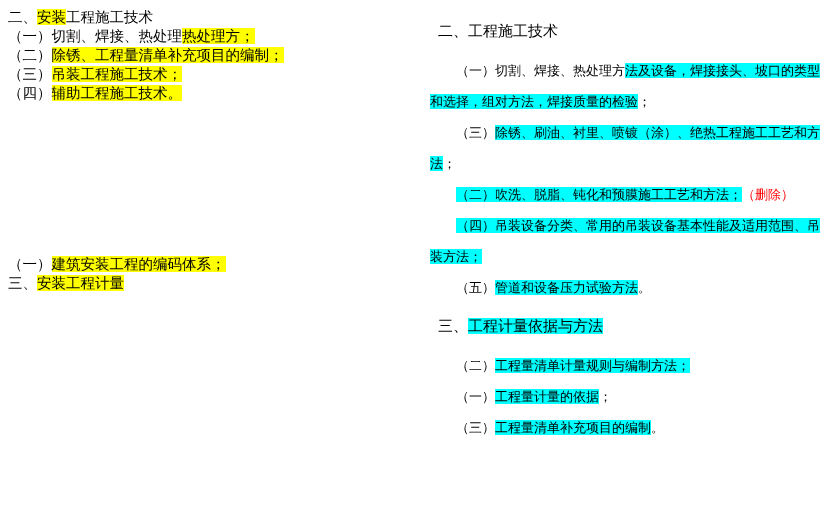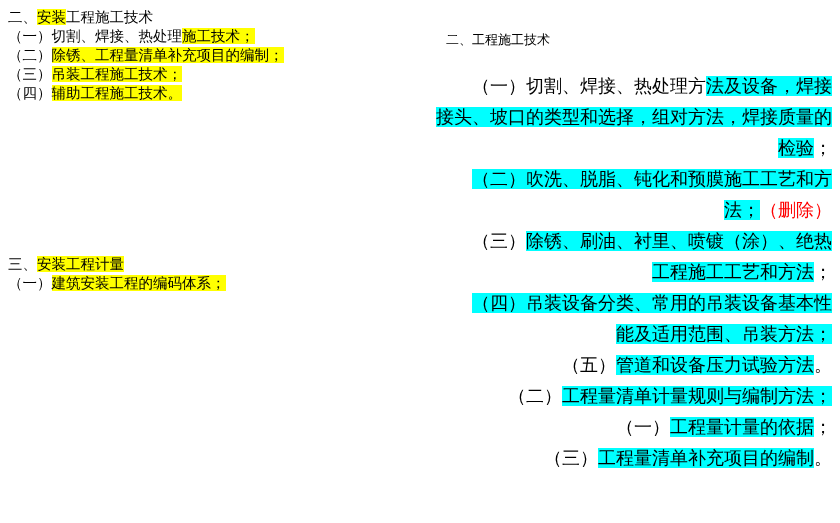--- a/index.html
+++ b/index.html
@@ -41,32 +41,31 @@
     font-size: 14.5px;
     line-height: 19px;
     white-space: nowrap;
   }
   .l-block-gap {
     height: 152px;
   }
 
   
   .r-para {
-    font-size: 18px;
+    font-size: 13px;
     line-height: 31px;
     margin: 0 0 0 0;
-    text-align: right;
   }
   .r-indent {
     text-indent: 2em;
   }
   .r-head {
-    font-size: 13px;
+    font-size: 15px;
     line-height: 31px;
-    margin: 16px;
+    margin: 8px;
   }
 
   
   .hl-y {
     background: #ffff00;
   }
   .hl-c {
     background: #00ffff;
   }
   .red {
@@ -78,72 +77,75 @@
 
 <div class="page">
 
   <div class="col col-left">
 
     <div class="l-line">
       <span>二、</span><span class="hl-y">安装</span><span>工程施工技术</span>
     </div>
 
     <div class="l-line">
-      <span>（一）</span><span>切割、焊接、热处理</span><span class="hl-y">施工技术；</span>
+      <span>（一）</span><span>切割、焊接、热处理</span><span class="hl-y">热处理方；</span>
     </div>
 
     <div class="l-line">
       <span>（二）</span><span></span><span class="hl-y">除锈、工程量清单补充项目的编制；</span>
     </div>
 
     <div class="l-line">
       <span>（三）</span><span></span><span class="hl-y">吊装工程施工技术；</span>
     </div>
 
     <div class="l-line">
       <span>（四）</span><span></span><span class="hl-y">辅助工程施工技术。</span>
     </div>
 
     <div class="l-block-gap"></div>
 
     <div class="l-line">
-      <span>三、</span><span class="hl-y">安装工程计量</span><span></span>
+      <span>（一）</span><span></span><span class="hl-y">建筑安装工程的编码体系；</span>
     </div>
 
     <div class="l-line">
-      <span>（一）</span><span></span><span class="hl-y">建筑安装工程的编码体系；</span>
+      <span>三、</span><span class="hl-y">安装工程计量</span><span></span>
     </div>
 
 
   </div>
 
   <div class="col col-right">
 
     <div class="r-head">二、工程施工技术</div>
 
     <div class="r-para r-indent">
       <span>（一）</span><span>切割、焊接、热处理方</span><span class="hl-c">法及设备，焊接接头、坡口的类型和选择，组对方法，焊接质量的检验</span><span>；</span>
     </div>
 
     <div class="r-para r-indent">
-      <span class="hl-c">（二）</span><span class="hl-c">吹洗、脱脂、钝化和预膜施工工艺和方法；</span><span class="red">（删除）</span>
+      <span>（三）</span><span class="hl-c">除锈、刷油、衬里、喷镀（涂）、绝热工程施工工艺和方法</span><span>；</span>
     </div>
 
     <div class="r-para r-indent">
-      <span>（三）</span><span class="hl-c">除锈、刷油、衬里、喷镀（涂）、绝热工程施工工艺和方法</span><span>；</span>
+      <span class="hl-c">（二）</span><span class="hl-c">吹洗、脱脂、钝化和预膜施工工艺和方法；</span><span class="red">（删除）</span>
     </div>
 
     <div class="r-para r-indent">
       <span class="hl-c">（四）</span><span class="hl-c">吊装设备分类、常用的吊装设备基本性能及适用范围、吊装方法；</span>
     </div>
 
     <div class="r-para r-indent">
       <span>（五）</span><span class="hl-c">管道和设备压力试验方法</span><span>。</span>
     </div>
 
+    <div class="r-head">
+      <span>三、</span><span class="hl-c">工程计量依据与方法</span>
+    </div>
 
     <div class="r-para r-indent">
       <span>（二）</span><span class="hl-c">工程量清单计量规则与编制方法；</span>
     </div>
 
     <div class="r-para r-indent">
       <span>（一）</span><span class="hl-c">工程量计量的依据</span><span>；</span>
     </div>
 
     <div class="r-para r-indent">

